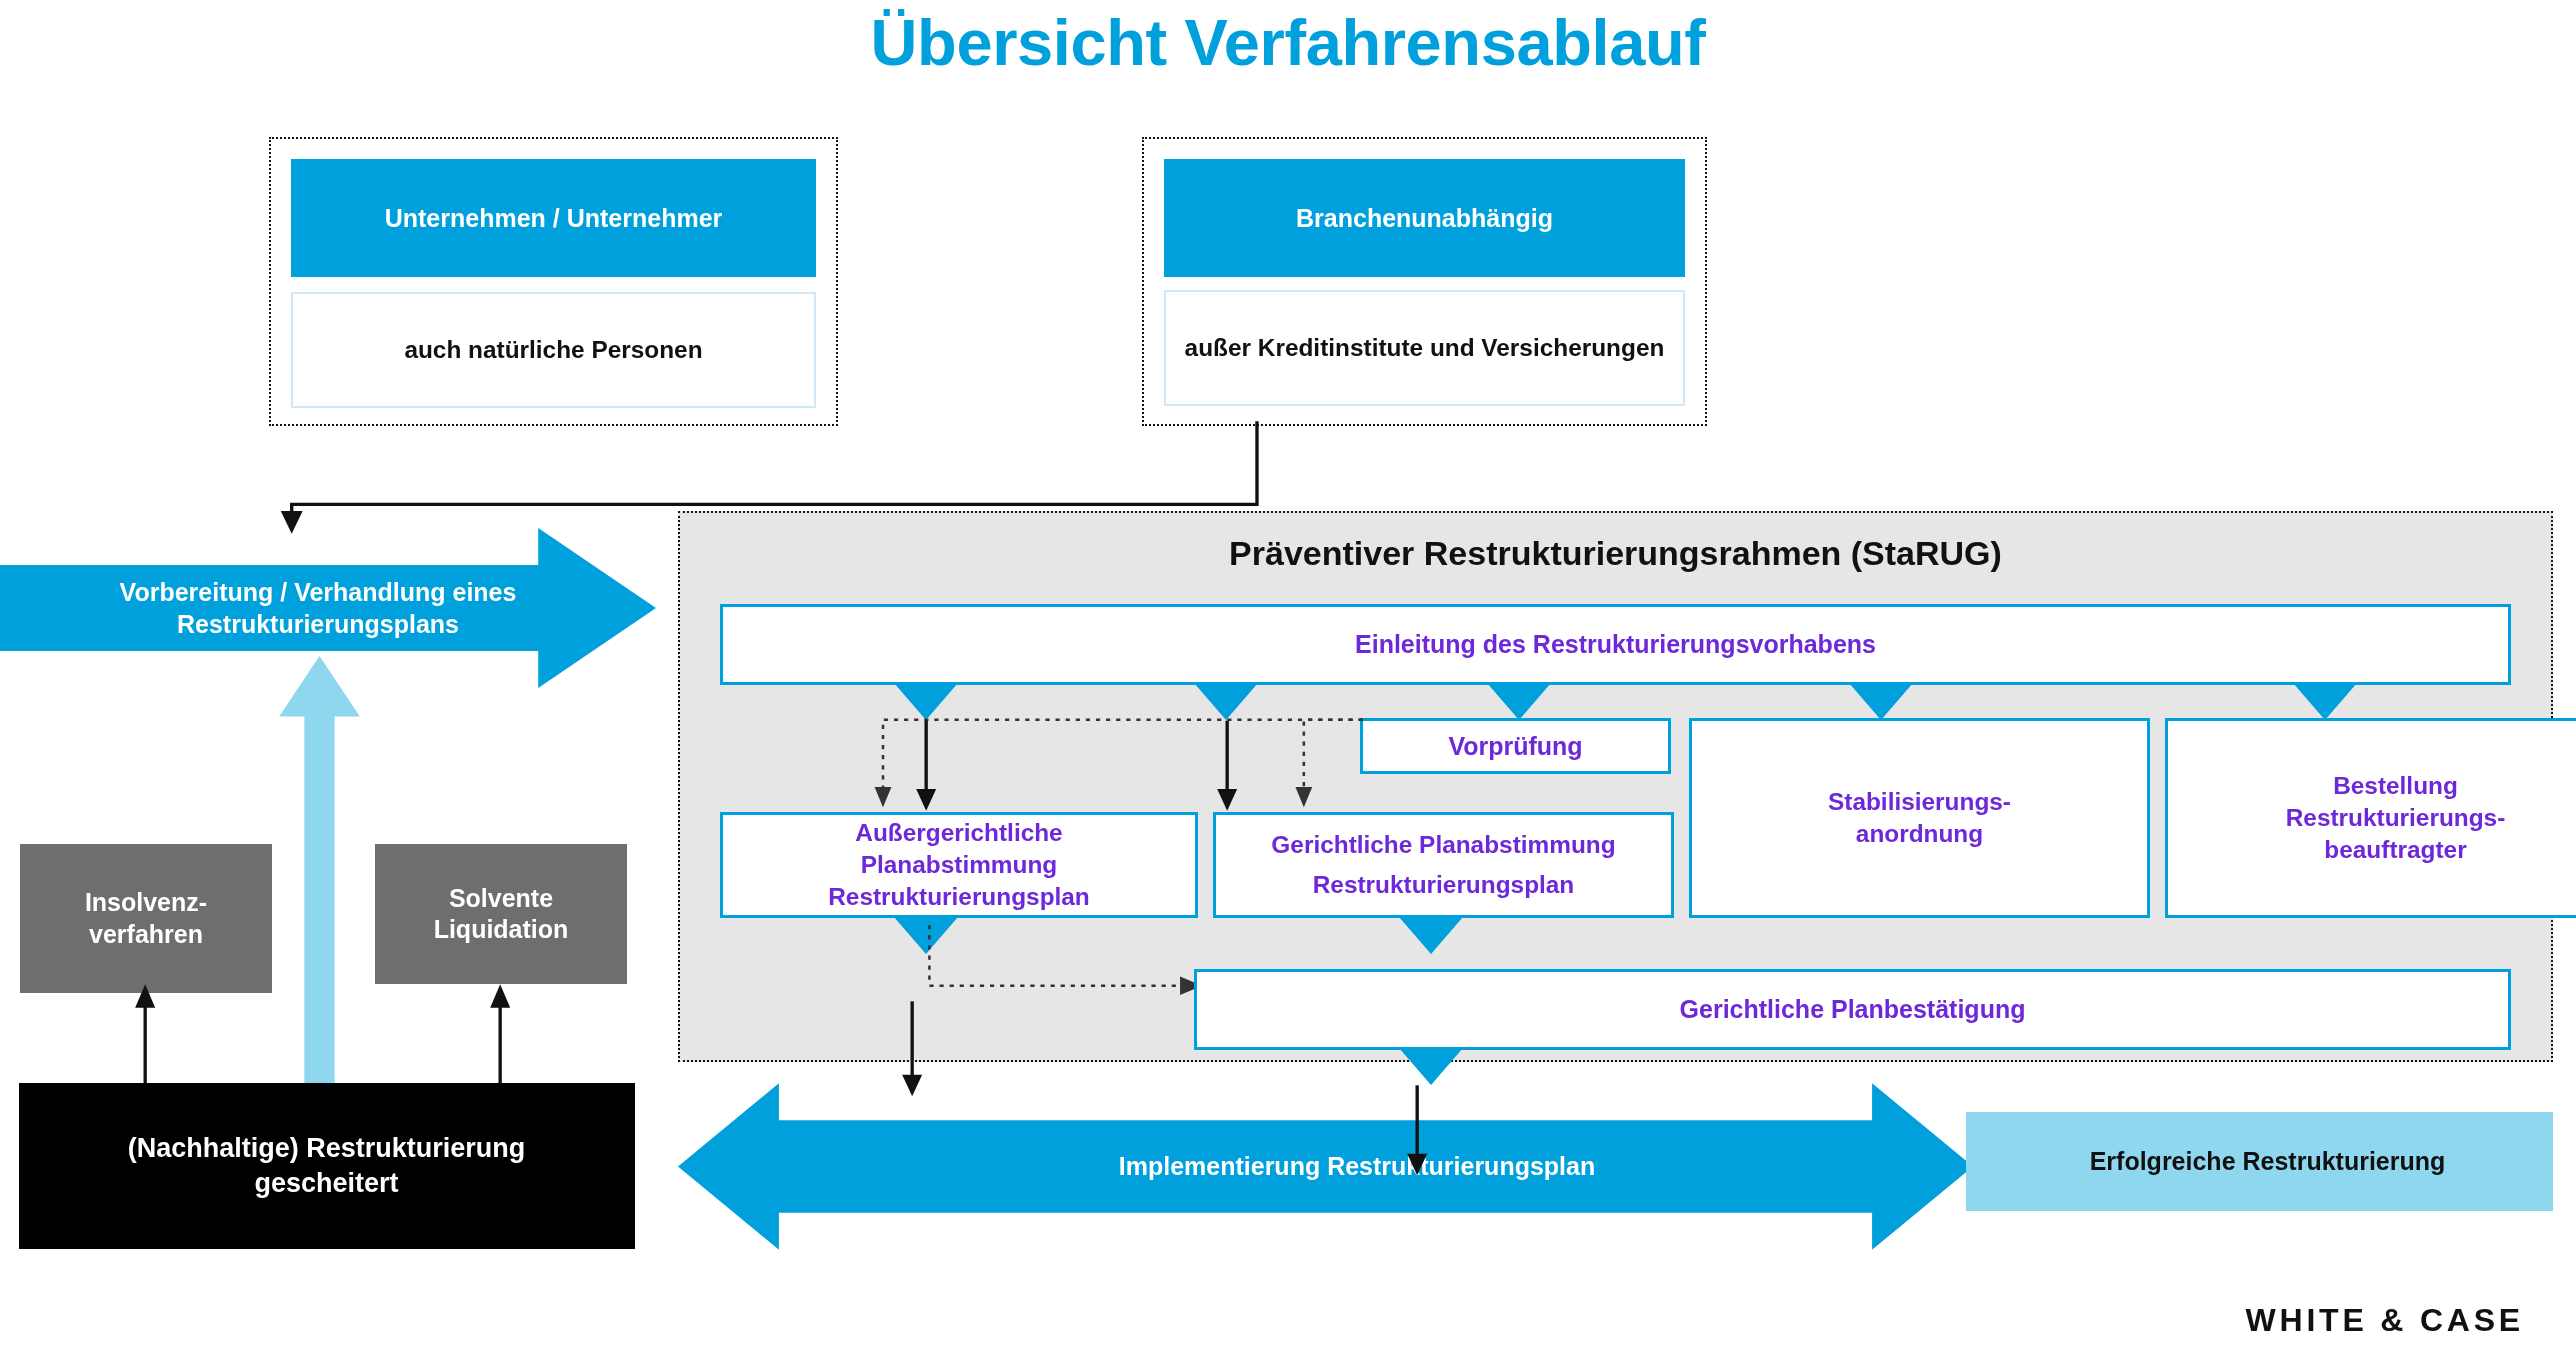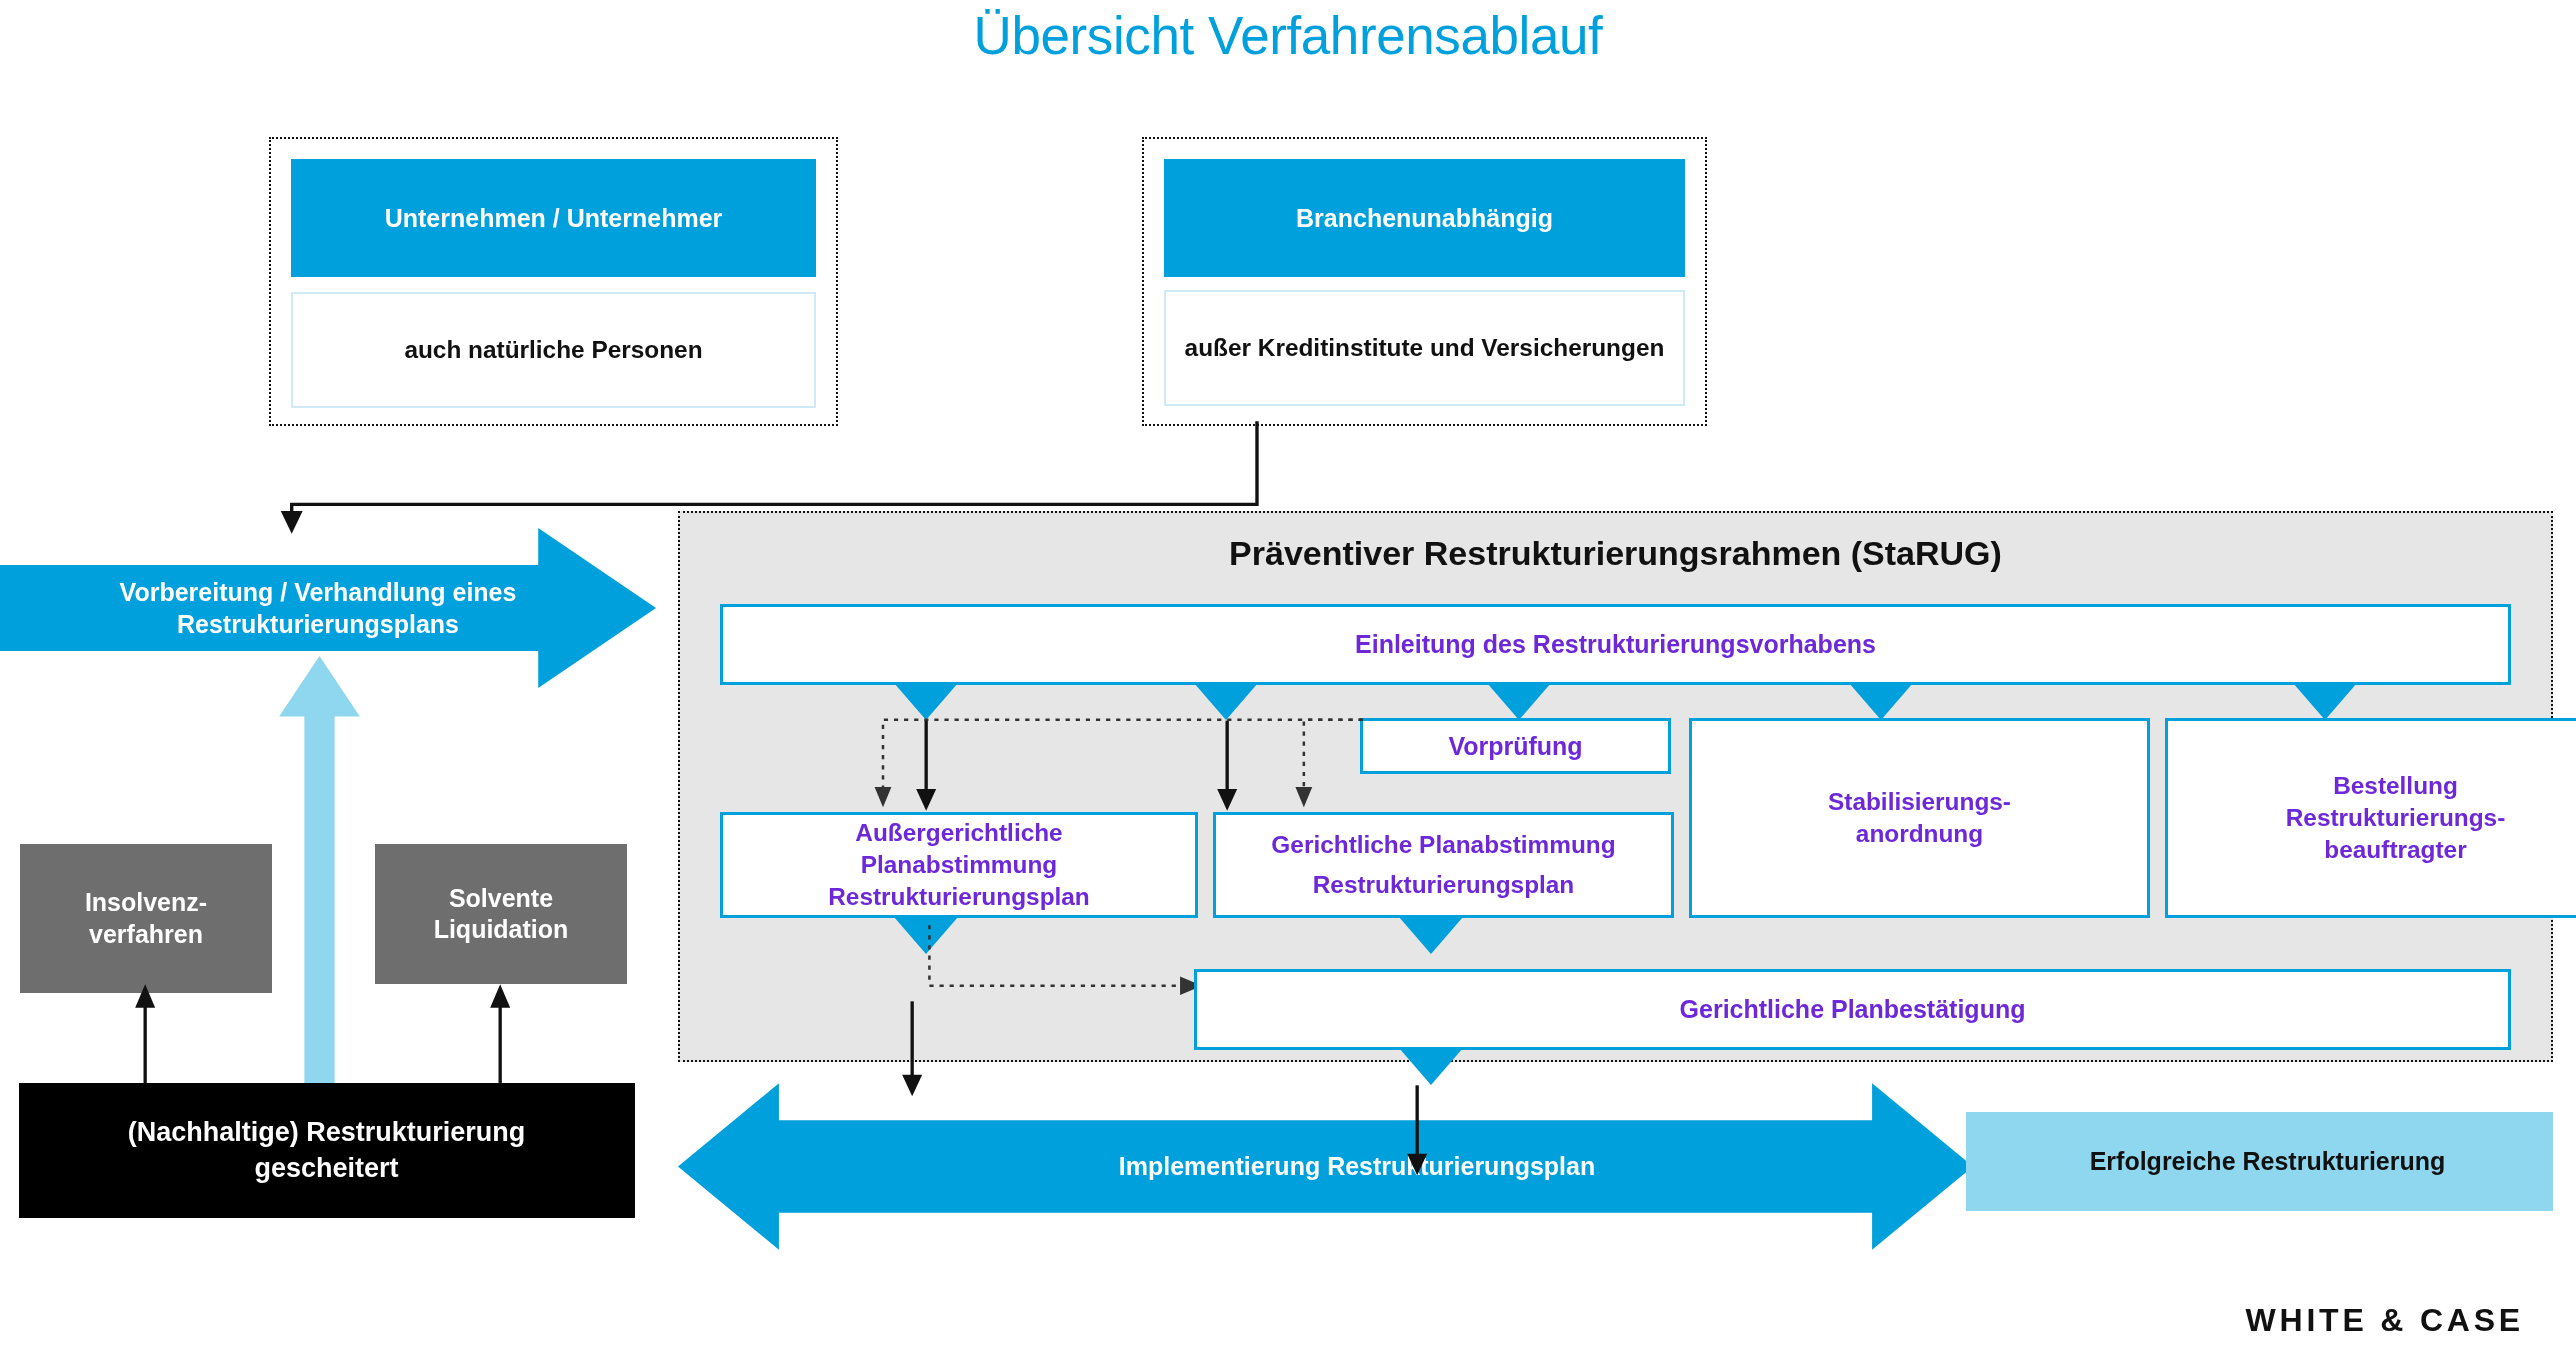--- a/index.html
+++ b/index.html
@@ -18,22 +18,22 @@
     font-family:"Liberation Sans", sans-serif;
     font-stretch:condensed;
     transform-origin:center center;
   }
   
   #title{
     position:absolute;
     left:0; top:5px; width:2576px;
     text-align:center;
     color:#00A0DC;
-    font-size:53px;
-    font-weight:normal;
+    font-size:65px;
+    font-weight:bold;
     letter-spacing:-0.4px;
   }
   
   .dotgroup{
     position:absolute;
     border:2.5px dotted #111111;
     box-sizing:border-box;
     background:transparent;
   }
   
@@ -280,21 +280,21 @@
 
   <svg class="conn" style="left:131px; top:982px; width:30px; height:103px;" viewBox="0 0 36 122">
     <path d="M17 122 L17 28" stroke="#111111" stroke-width="4" fill="none"></path>
     <path d="M17 2 L5 30 L29 30 Z" fill="#111111"></path>
   </svg>
   <svg class="conn" style="left:486px; top:982px; width:30px; height:103px;" viewBox="0 0 36 122">
     <path d="M17 122 L17 28" stroke="#111111" stroke-width="4" fill="none"></path>
     <path d="M17 2 L5 30 L29 30 Z" fill="#111111"></path>
   </svg>
 
-  <div id="blackbox" class="cond" style="left:18.5px; top:1083px; width:616px; height:135px; flex-direction:column;">
+  <div id="blackbox" class="cond" style="left:18.5px; top:1083px; width:616px; height:166px; flex-direction:column;">
     <span>(Nachhaltige) Restrukturierung</span>
     <span>gescheitert</span>
   </div>
 
   <svg class="arrowsvg" style="left:678px; top:1083px; width:1295px; height:167px;" viewBox="0 0 1540 198">
     <path d="M0 99 L120 0 L120 44 L1420 44 L1420 0 L1540 99 L1420 198 L1420 154 L120 154 L120 198 Z" fill="#00A0DC"></path>
   </svg>
   <div class="arrowlabel cond" style="left:728px; top:1083px; width:1194px; height:167px; font-size:25px;">Implementierung Restrukturierungsplan</div>
 
   <svg class="conn" style="left:898px; top:1001px; width:30px; height:99px;" viewBox="0 0 36 118">

